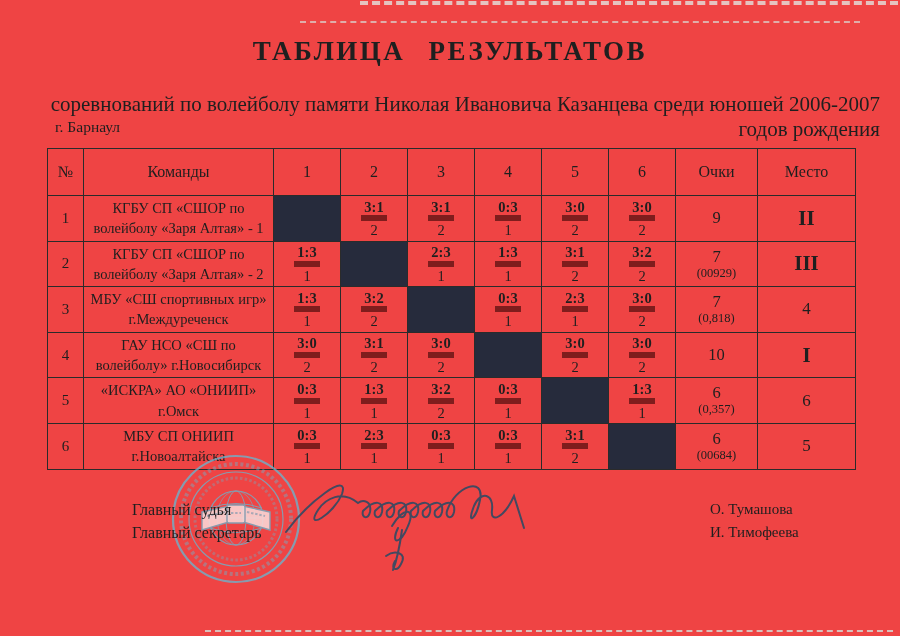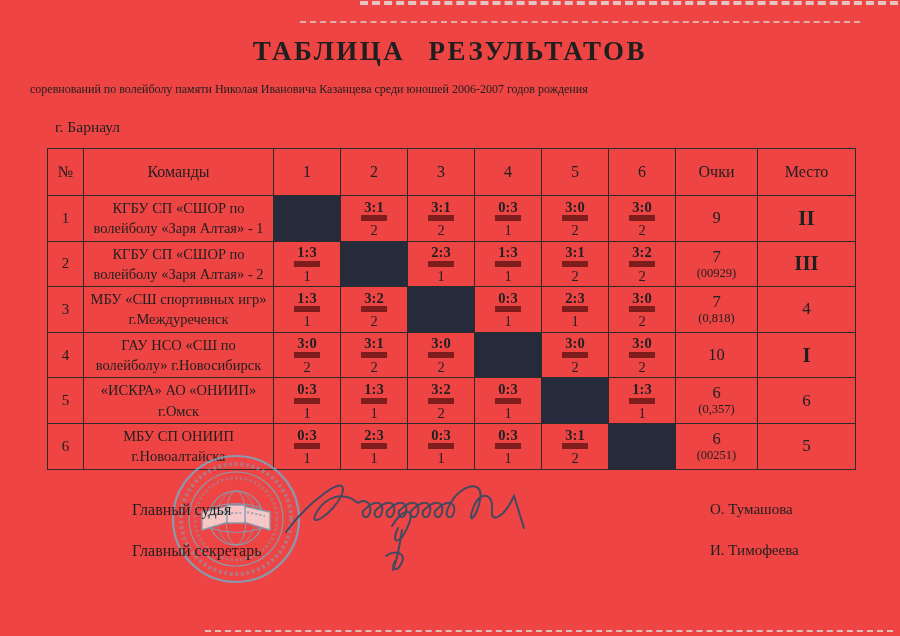--- a/index.html
+++ b/index.html
@@ -17,22 +17,22 @@
   .artifact{position:absolute;pointer-events:none;}
   .artifact.top-band{left:360px;top:1px;width:538px;border-top:4px dashed #e3e3df;opacity:.8;}
   .artifact.top-line{left:300px;top:21px;width:560px;border-top:2px dashed #dadad6;opacity:.7;}
   .artifact.bottom-line{left:205px;bottom:4px;width:688px;border-top:2px dashed #d6d6d2;opacity:.85;}
 
   .doc-title{
     position:absolute;top:36px;left:0;width:100%;text-align:center;margin:0;
     font-size:27px;font-weight:bold;letter-spacing:2.5px;word-spacing:14px;
   }
   .doc-subtitle{
-    position:absolute;top:82px;left:30px;width:840px;text-align:left;margin:0;
-    font-size:12px;font-weight:normal;
+    position:absolute;top:82px;left:30px;width:840px;text-align:right;margin:10px;
+    font-size:21px;font-weight:normal;
   }
   .city{position:absolute;top:118px;left:55px;font-size:15.5px;}
   .date{position:absolute;top:115px;right:56px;font-size:15.5px;}
 
   table.results{
     position:absolute;left:47px;top:148px;width:808px;
     border-collapse:collapse;table-layout:fixed;
   }
   .results th,.results td{
     border:1px solid #2b2b2b;text-align:center;vertical-align:middle;padding:0;
@@ -49,21 +49,21 @@
   td.score-cell .pts{font-size:14.5px;line-height:1.15;margin-top:1px;}
   td.diag{background:var(--diag);}
   td.points .pts-main{font-size:16.5px;line-height:1.15;}
   td.points .pts-sub{font-size:12.5px;line-height:1.1;}
   td.place{font-size:17px;}
   td.place.roman{font-size:21px;font-weight:bold;}
 
   .sig-row-label{position:absolute;left:100px;font-size:16px;margin-left:32px;}
   .sig-row-name{position:absolute;left:710px;font-size:15px;text-align:center;}
   .row-judge{top:501px;}
-  .row-secretary{top:542px;}
+  .row-secretary{top:524px;}
 
   .stamp-wrap{position:absolute;left:169px;top:452px;width:134px;height:134px;opacity:.78;}
   .sign-wrap{position:absolute;left:280px;top:468px;width:270px;height:110px;}
 </style>
 </head>
 <body>
 
 <div class="page">
 
   <div class="artifact top-band"></div>
@@ -197,21 +197,21 @@
             <div>г.Новоалтайска</div>
           </td>
           <td class="score-cell"><div class="score">0:3</div><div class="pts">1</div></td>
           <td class="score-cell"><div class="score">2:3</div><div class="pts">1</div></td>
           <td class="score-cell"><div class="score">0:3</div><div class="pts">1</div></td>
           <td class="score-cell"><div class="score">0:3</div><div class="pts">1</div></td>
           <td class="score-cell"><div class="score">3:1</div><div class="pts">2</div></td>
           <td class="diag"></td>
           <td class="points">
             <div class="pts-main">6</div>
-            <div class="pts-sub">(00251)</div>
+            <div class="pts-sub">(00684)</div>
           </td>
           <td class="place">5</td>
         </tr>
       </tbody>
   </table>
 
   <div class="stamp-wrap">
     <svg width="134" height="134" viewBox="0 0 134 134">
       <g fill="none" stroke="var(--stamp)">
         <circle cx="67" cy="67" r="63" stroke-width="2.2"></circle>

